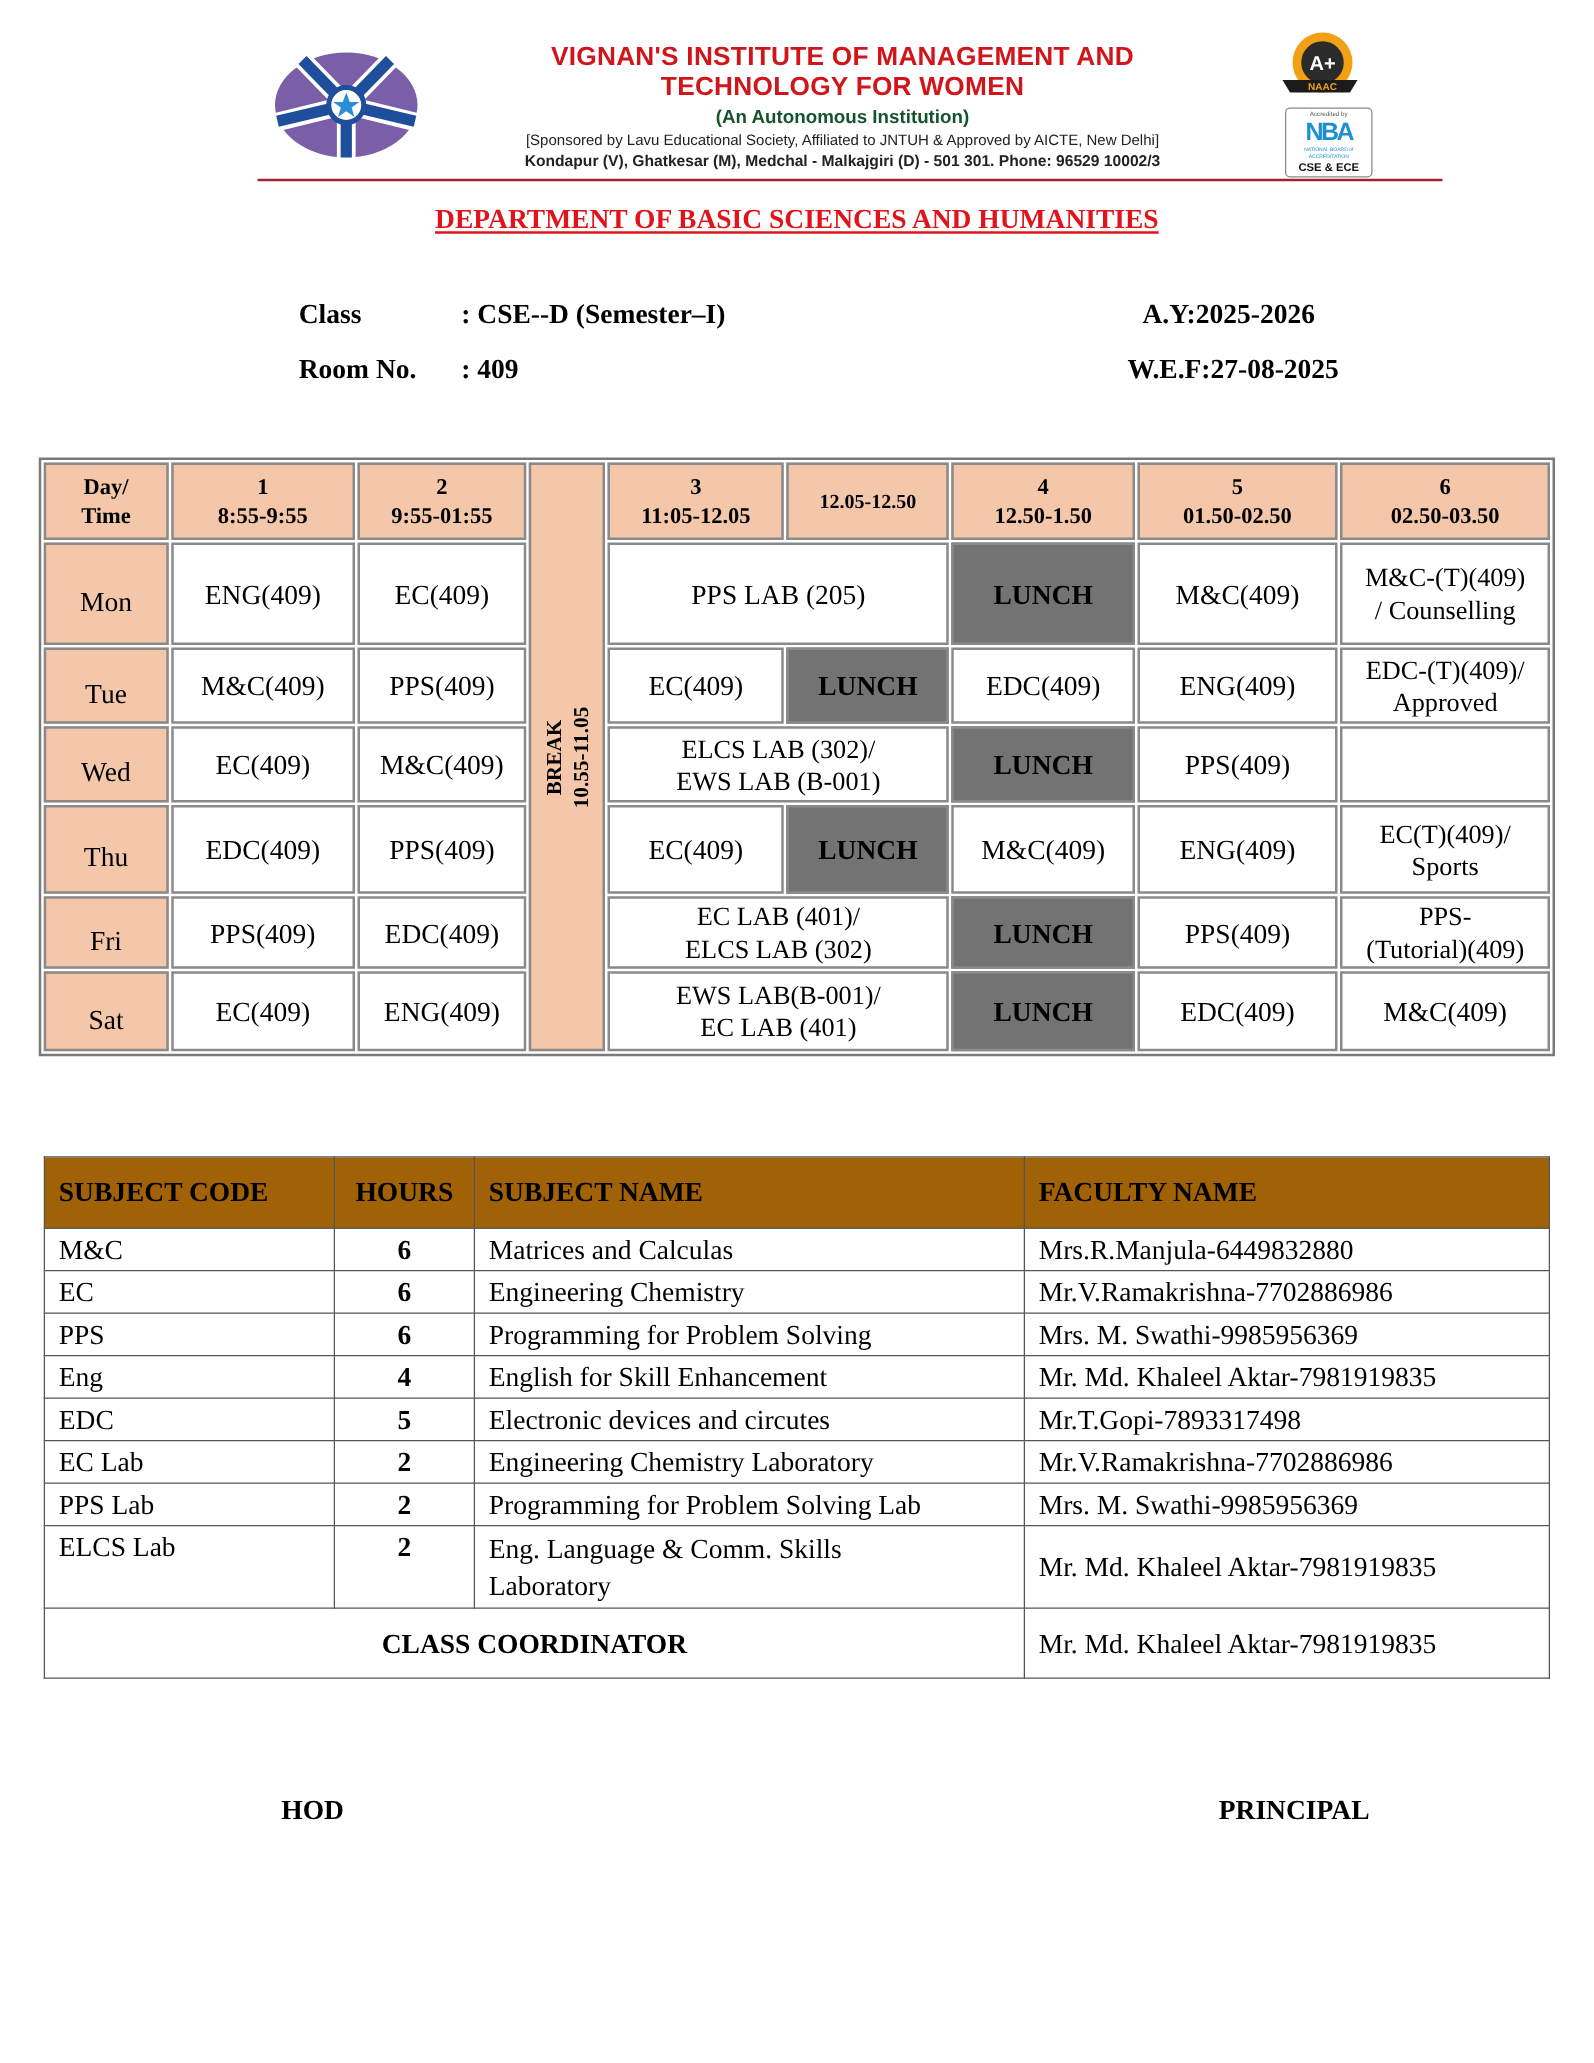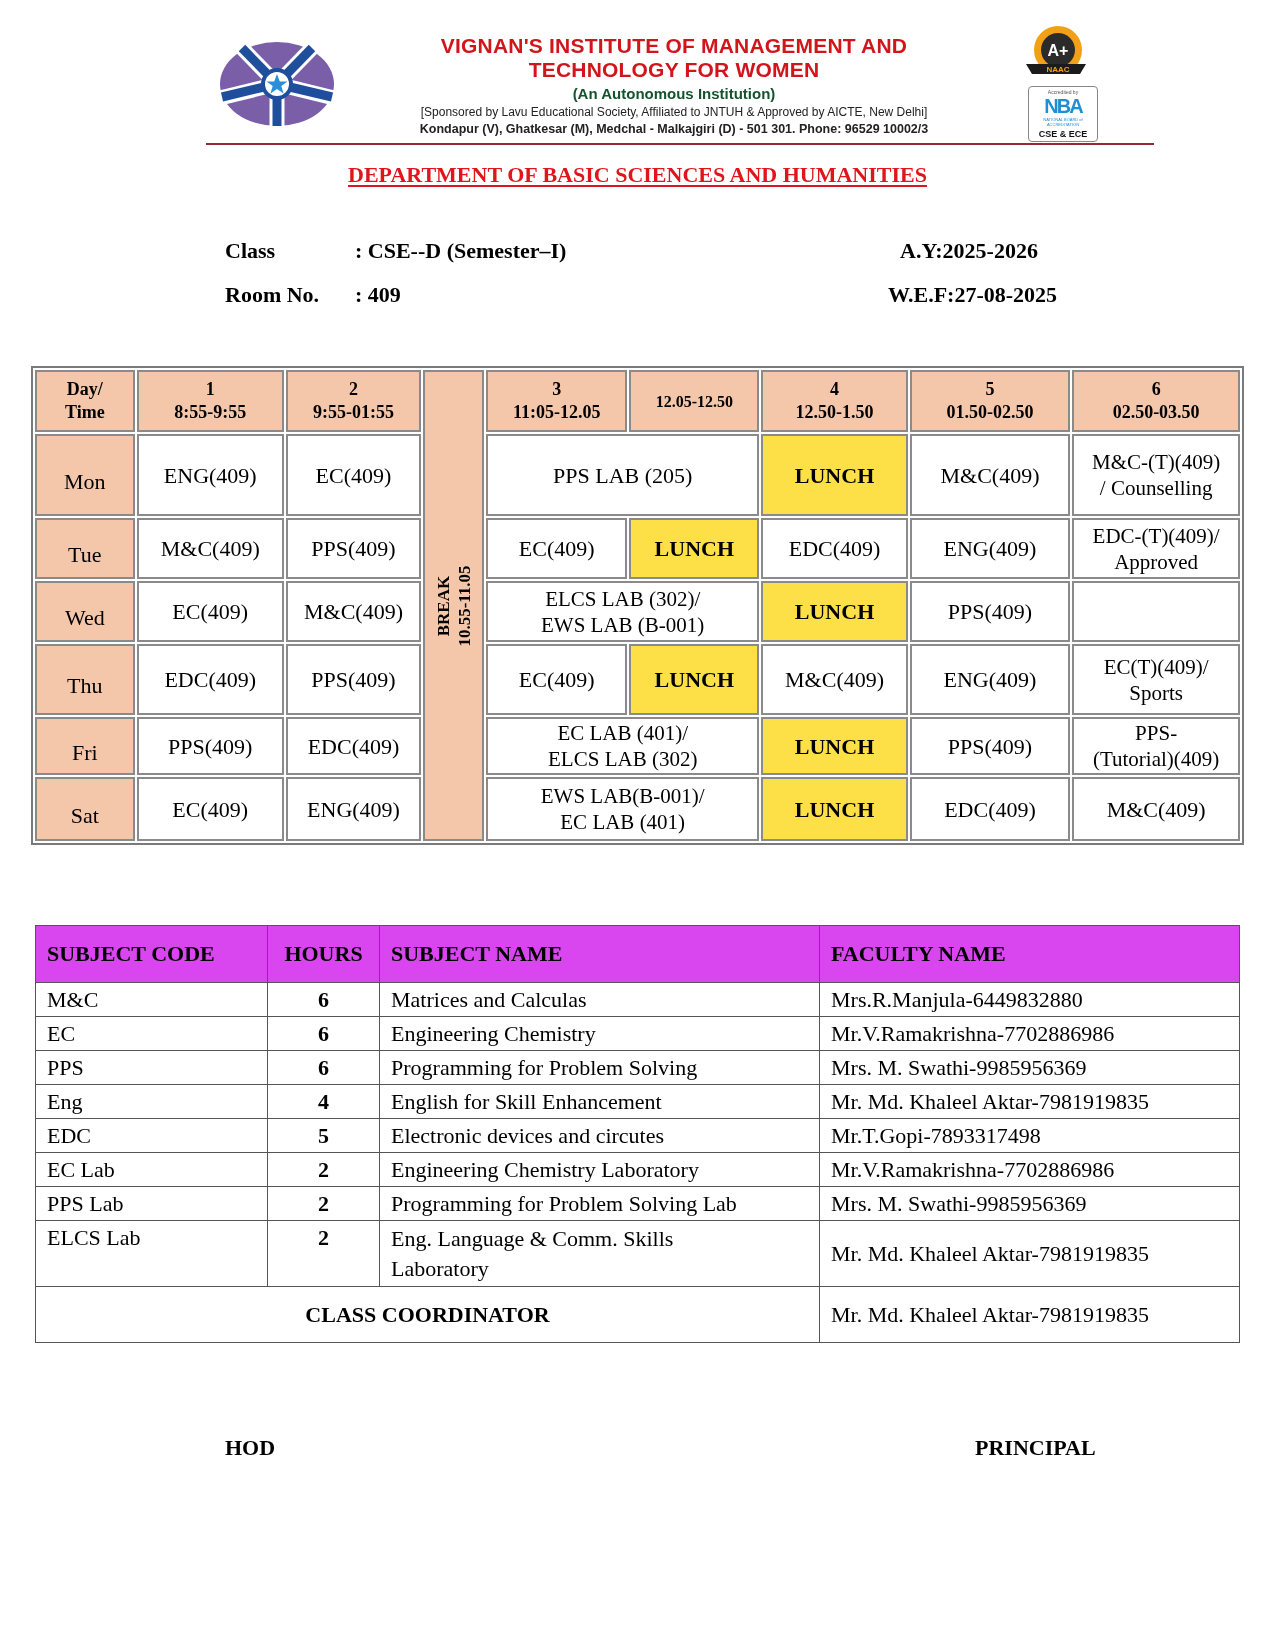--- a/index.html
+++ b/index.html
@@ -17,49 +17,49 @@
   .badge-naac { position: absolute; left: 812px; top: 4px; width: 72px; height: 60px; }
   .badge-nba { position: absolute; left: 822px; top: 66px; width: 70px; height: 56px; border: 1px solid #888; border-radius: 4px; background: #fff; text-align: center; font-family: "Liberation Sans", sans-serif; }
   .nba-top { font-size: 5px; color: #555; margin-top: 2px; }
   .nba-logo { font-size: 20px; font-weight: bold; color: #1e8fd2; letter-spacing: -2px; line-height: 22px; }
   .nba-small { font-size: 4px; color: #1e8fd2; line-height: 5px; }
   .nba-bottom { font-size: 9px; font-weight: bold; color: #111; margin-top: 2px; }
   .letterhead-rule { position: absolute; left: 206px; top: 143px; width: 948px; height: 2px; background: #9b2730; }
 
   
   .dept-title { position: absolute; left: 0; width: 1275px; top: 162px; text-align: center; color: #e0141a; font-weight: bold; font-size: 22px; text-decoration: underline; text-decoration-thickness: 2px; text-underline-offset: 3px; }
-  .meta { position: absolute; font-weight: bold; font-size: 22px; line-height: 26px; }
+  .meta { position: absolute; font-weight: bold; font-size: 22px; line-height: 26px; margin-left: 14px; }
   .meta .lbl { position: absolute; left: 0; white-space: nowrap; }
   .meta .val { position: absolute; left: 130px; white-space: nowrap; }
   .meta-class { left: 225px; top: 238px; width: 600px; height: 28px; }
   .meta-room { left: 225px; top: 282px; width: 600px; height: 28px; }
   .meta-ay { left: 900px; top: 238px; width: 300px; height: 28px; font-weight: bold; font-size: 22px; }
   .meta-wef { left: 888px; top: 282px; width: 320px; height: 28px; font-weight: bold; font-size: 22px; }
 
   
   .timetable { position: absolute; left: 31px; top: 366px; width: 1213px; border-collapse: separate; border-spacing: 2px; background: #fff; border: 2px solid #7a7a7a; }
   .timetable td, .timetable th { border: 2px solid #8a8a8a; text-align: center; vertical-align: middle; font-size: 22px; line-height: 27px; font-weight: normal; padding: 0 2px; }
   .timetable th { background: #f4c7ab; font-weight: bold; font-size: 18px; line-height: 23px; height: 62px; }
   .timetable th.small { font-size: 16px; }
   .timetable td.day { background: #f4c7ab; width: 98px; padding-top: 12px; }
-  .timetable td.lunch { background: #fde047; font-weight: bold; }
+  .timetable td.lunch { background: #737373; font-weight: bold; }
   .timetable td.break { background: #f4c7ab; width: 60px; position: relative; }
   .break-text { position: absolute; left: 50%; top: 50%; transform: translate(-50%, -50%) rotate(-90deg); white-space: nowrap; font-weight: bold; font-size: 17px; line-height: 21px; text-align: center; }
   .timetable td.two-line { font-size: 21px; line-height: 26px; }
   .row-mon td { height: 82px; }
   .row-tue td { height: 61px; }
   .row-wed td { height: 61px; }
   .row-thu td { height: 71px; }
   .row-fri td { height: 58px; }
   .row-sat td { height: 64px; }
 
   
   .subjects { position: absolute; left: 35px; top: 925px; width: 1205px; border-collapse: collapse; }
   .subjects th, .subjects td { border: 1.5px solid #555; font-size: 22px; line-height: 30px; text-align: left; padding: 0 11px; vertical-align: middle; }
-  .subjects th { background: #d946ef; font-weight: bold; height: 57px; }
+  .subjects th { background: #a16207; font-weight: bold; height: 57px; }
   .subjects td { height: 34px; }
   .subjects td.hours { text-align: center; font-weight: bold; }
   .subjects th.hours-h { text-align: center; padding: 0 8px; }
   .subjects tr.tall td { height: 66px; }
   .subjects tr.tall td.code, .subjects tr.tall td.hours { vertical-align: top; padding-top: 2px; }
   .subjects tr.coord td { height: 56px; }
   .subjects td.coord-label { text-align: center; font-weight: bold; }
 
   
   .sig { position: absolute; top: 1435px; font-weight: bold; font-size: 22px; }

